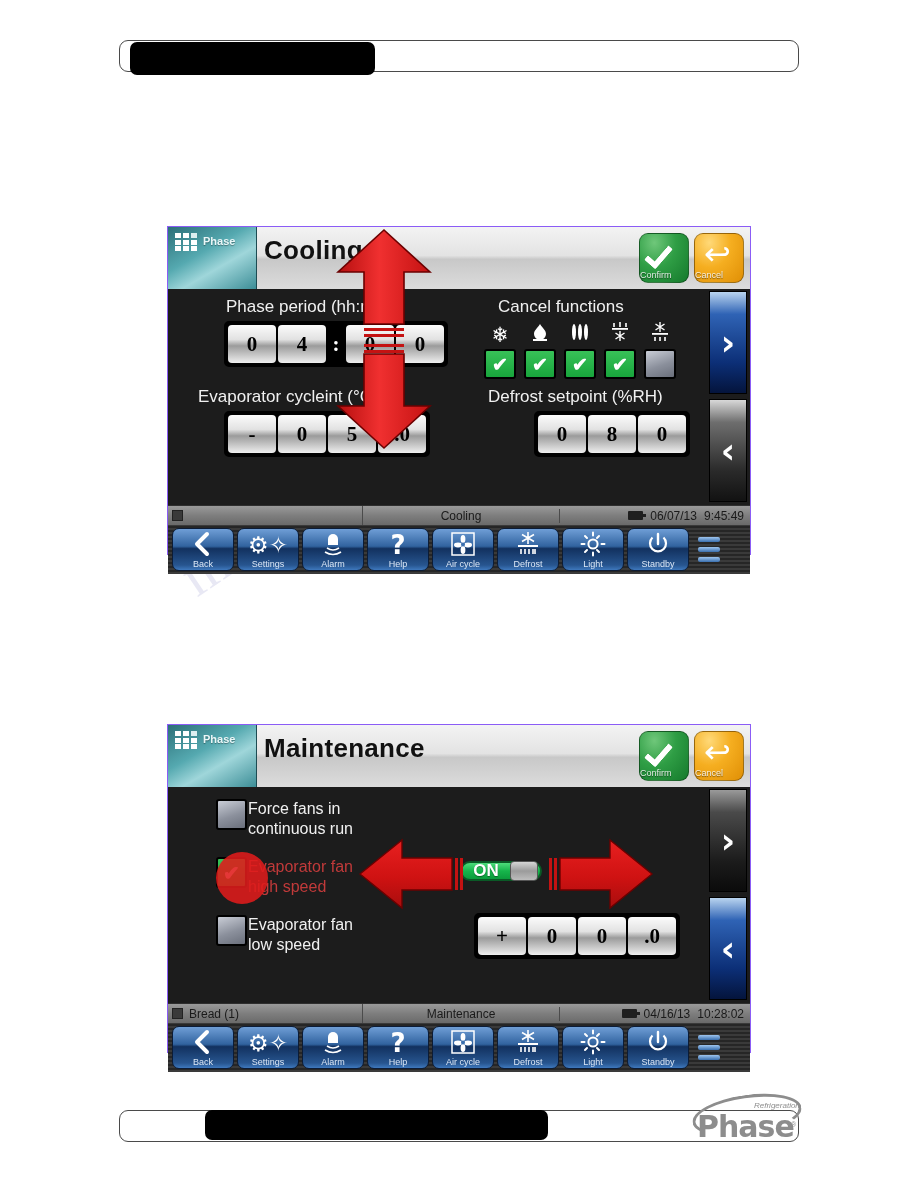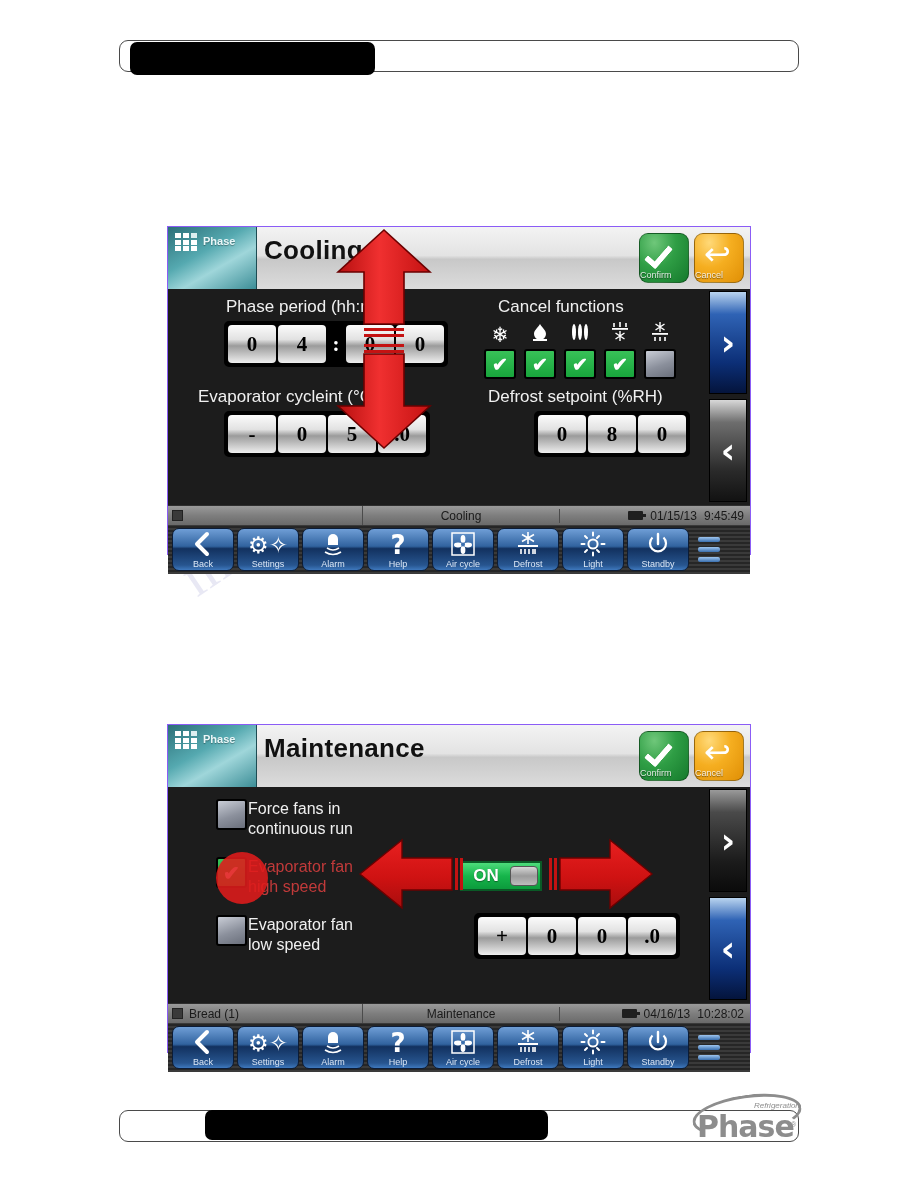--- a/index.html
+++ b/index.html
@@ -250,22 +250,22 @@
     flex: none;
   }
   .cbox.on  { background: linear-gradient(180deg, #38c258 0%, #18a53c 100%); }
   .cbox.off { background: linear-gradient(160deg, #c9cdd6 0%, #8b909c 55%, #6a6f7b 100%); }
   .cbtext { font-size: 16px; color: #f0f0f0; line-height: 20px; }
   .cbtext.red { color: #c13a3a; }
 
   
   .toggle {
     position: absolute;
-    width: 82px; height: 30px;
-    border-radius: 0;
+    width: 82px; height: 20px;
+    border-radius: 11px;
     background: linear-gradient(180deg, #4ddc7b 0%, #16b54b 50%, #0c9b3c 100%);
     border: 2px solid #0a5a26;
     display: flex; align-items: center;
   }
   .toggle .tlabel {
     width: 48px; text-align: center;
     font-size: 17px; font-weight: bold; color: #fff;
     text-shadow: 0 1px 1px rgba(0,0,0,.4);
   }
   .toggle .knob {
@@ -494,21 +494,21 @@
   </div>
 
   <div class="statusbar">
     <div class="sb-left">
       <span class="sb-square"></span>
       <span></span>
     </div>
     <div class="sb-mid">Cooling</div>
     <div class="sb-right">
       <span class="usb-icon"></span>
-      <span>01/15/13</span>
+      <span>06/07/13</span>
       <span>9:45:49</span>
     </div>
   </div>
 
   <div class="toolbar">
     <div class="tbtn">
       <div class="tic">
         <svg width="26" height="26" viewBox="0 0 26 26">
             <path d="M17 3 L7 13 L17 23" stroke="#fff" stroke-width="4" fill="none" stroke-linecap="round" stroke-linejoin="round"></path>
           </svg>

